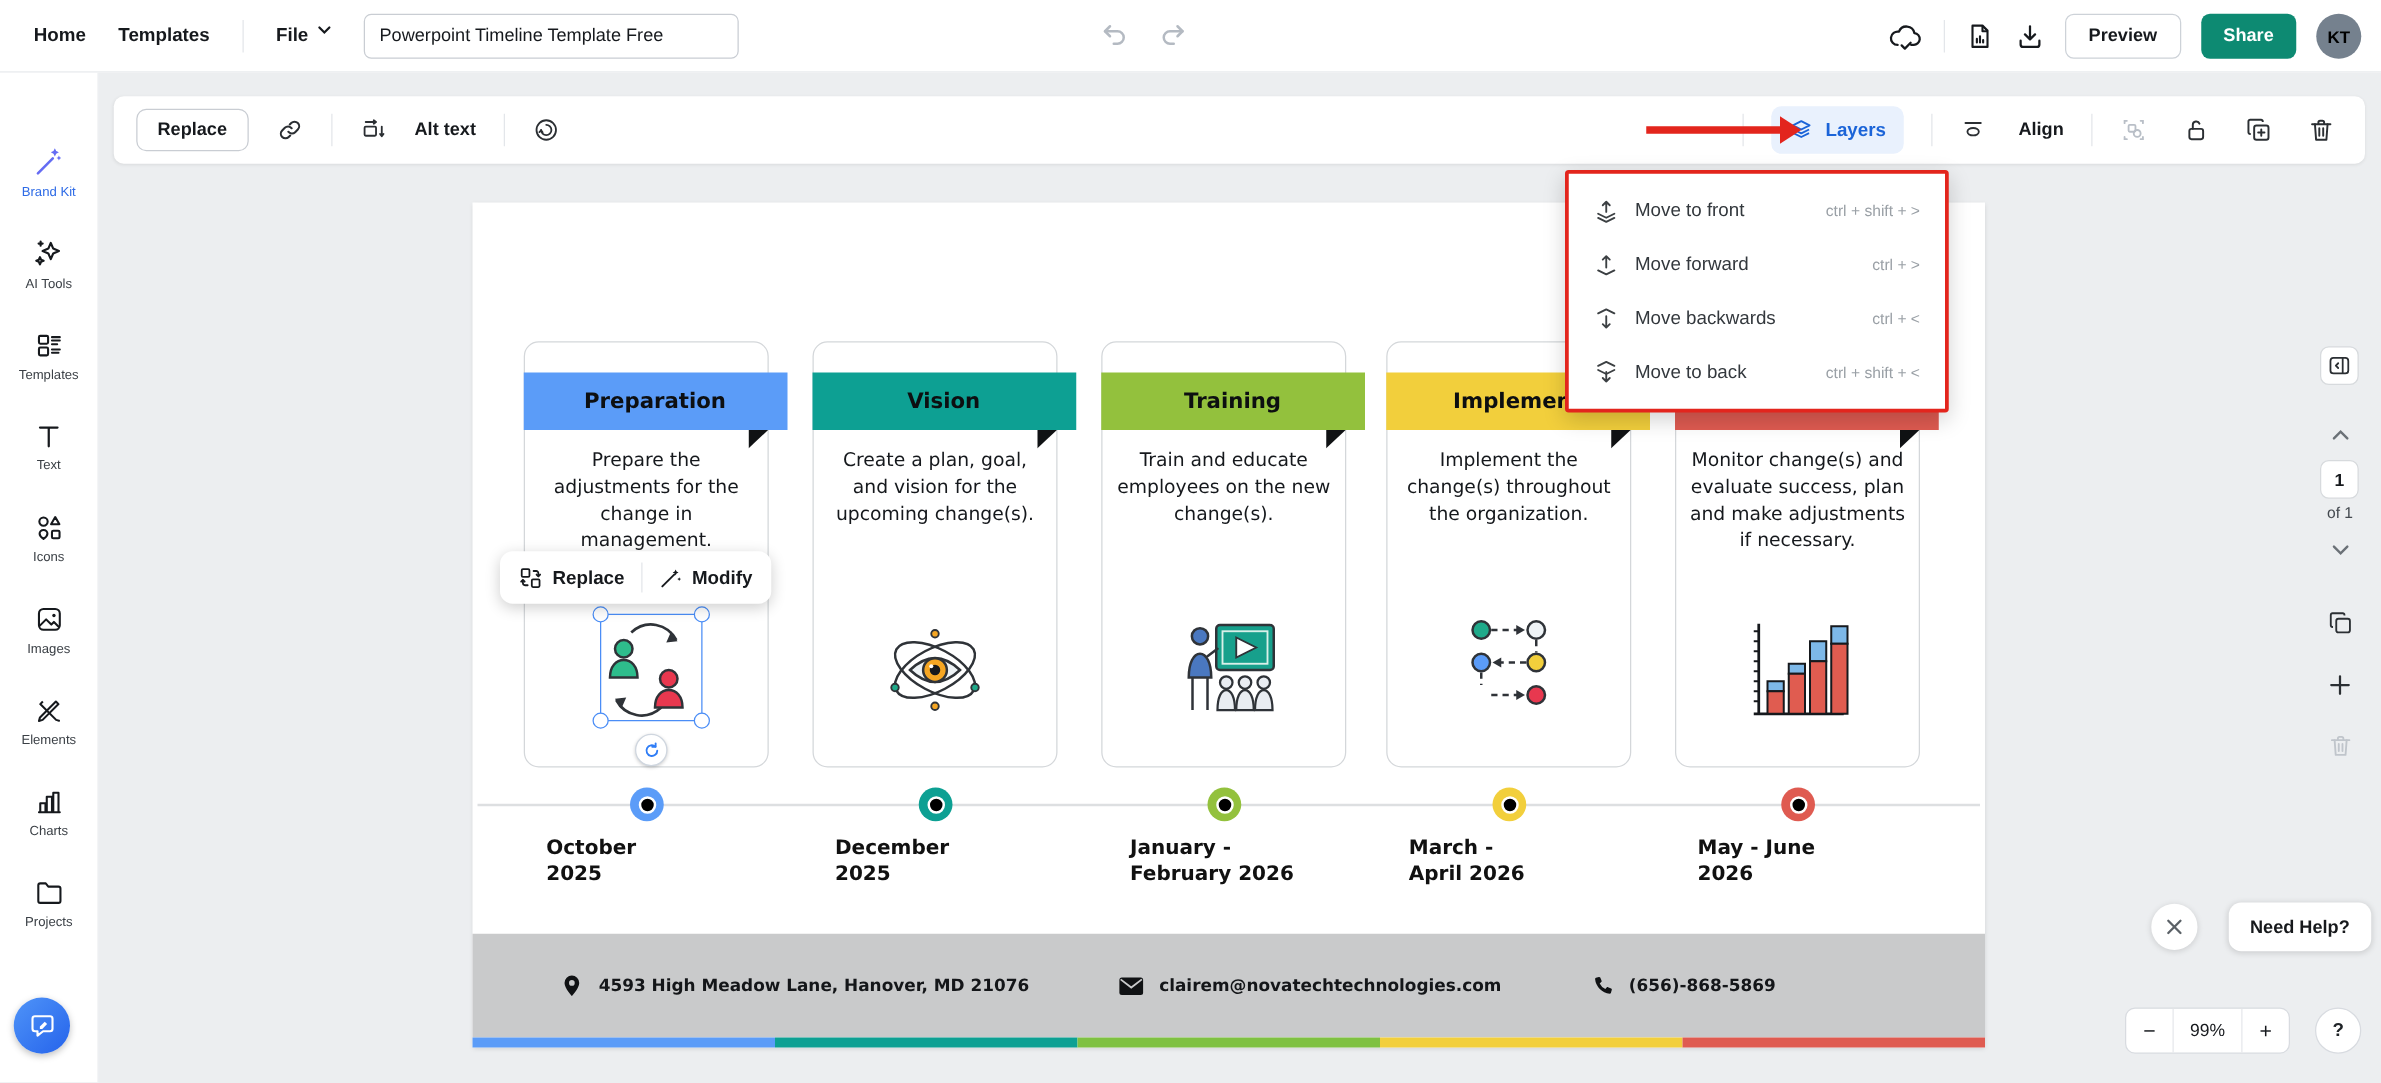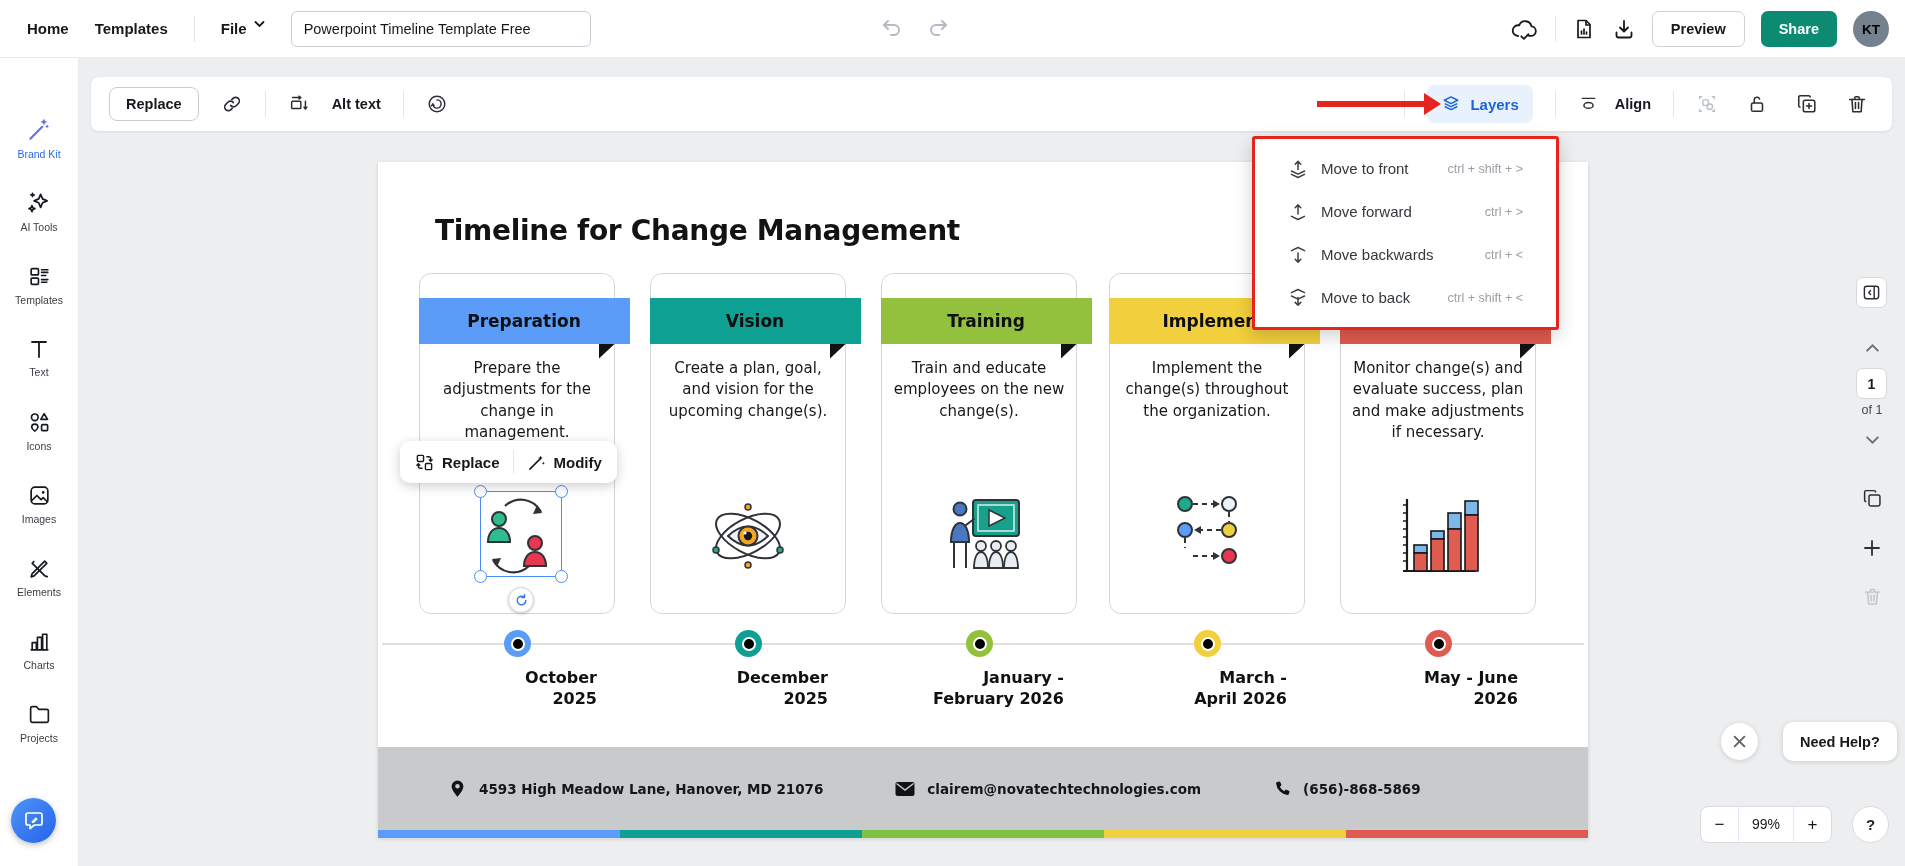--- a/index.html
+++ b/index.html
@@ -42,32 +42,32 @@
   .ctx-toolbar { position:absolute; left:91px; top:77px; width:1801px; height:54px; background:#fff;
              border-radius:8px; box-shadow:0 1px 3px rgba(0,0,0,.08); display:flex; align-items:center;
              padding:0 18px; gap:22px; z-index:25; }
   .btn-replace { height:34px; padding:0 16px; background:#fff; border:1px solid #c9cdd3; border-radius:8px;
              font-family:"Liberation Sans",sans-serif; font-size:14.5px; font-weight:700; color:#16191d; cursor:pointer; }
   .tb-label { font-size:14.5px; font-weight:700; color:#16191d; cursor:pointer; }
   .spacer { flex:1; }
   .btn-layers { height:38px; padding:0 14px; background:#e9f1fd; border:none; border-radius:8px;
              display:flex; align-items:center; gap:9px; font-family:"Liberation Sans",sans-serif;
              font-size:15px; font-weight:700; color:#1b64d8; cursor:pointer; }
-  .align-group { display:flex; align-items:center; gap:16px; cursor:pointer; }
+  .align-group { display:flex; align-items:center; gap:26px; cursor:pointer; }
   .tb-icons { display:flex; align-items:center; gap:28px; margin-right:6px; }
 
   
   .red-arrow { position:absolute; left:1317px; top:101px; width:108px; height:6px; background:#e3251d; z-index:50; }
   .red-arrow::after { content:''; position:absolute; right:-16px; top:-8px; width:0; height:0;
              border-left:17px solid #e3251d; border-top:11px solid transparent; border-bottom:11px solid transparent; }
 
   
   .layers-menu { position:absolute; left:1252px; top:136px; width:307px; background:#fff;
              border:3px solid #e3251d; border-radius:3px; box-shadow:0 6px 18px rgba(0,0,0,.18);
-             padding:8px 13px; z-index:60; }
+             padding:8px 0; z-index:60; }
   .lm-row { height:43px; display:flex; align-items:center; padding:0 20px; cursor:pointer; }
   .lm-label { font-size:15px; color:#33383d; margin-left:13px; }
   .lm-short { margin-left:auto; font-size:12.5px; color:#9aa0a6; }
 
   
   .page { position:absolute; left:378px; top:162px; width:1210px; height:676px; background:#fff;
           box-shadow:0 1px 4px rgba(0,0,0,.13); z-index:10; font-family:"DejaVu Sans",sans-serif; }
   .page-title { position:absolute; left:57px; top:52px; font-size:28px; font-weight:700; color:#131313;
           letter-spacing:-0.3px; }
 
@@ -82,21 +82,21 @@
           line-height:1.42; color:#15181c; }
   .card-iconwrap { position:absolute; left:0; right:0; top:204px; height:116px; display:flex;
           align-items:center; justify-content:center; }
 
   
   .t-line { position:absolute; left:4px; right:4px; top:481px; height:2px; background:#dddfe1; }
   .t-dot { position:absolute; top:468px; width:27px; height:27px; border-radius:50%;
            display:flex; align-items:center; justify-content:center; }
   .t-dot .core { width:14px; height:14px; background:#000; border:2px solid #fff; border-radius:50%; }
   .t-dot.c1{left:126px}.t-dot.c2{left:357px}.t-dot.c3{left:588px}.t-dot.c4{left:816px}.t-dot.c5{left:1047px}
-  .t-date { position:absolute; top:506px; width:160px; text-align:right; font-size:16px; font-weight:700;
+  .t-date { position:absolute; top:506px; width:160px; text-align:left; font-size:16px; font-weight:700;
            color:#111; line-height:1.3; white-space:pre-line; }
   .t-date.c1{left:59px}.t-date.c2{left:290px}.t-date.c3{left:526px}.t-date.c4{left:749px}.t-date.c5{left:980px}
 
   
   .p-footer { position:absolute; left:0; right:0; top:585px; height:83px; background:#c9cacb;
            display:flex; align-items:center; padding-left:70px; }
   .pf-item { display:flex; align-items:center; gap:12px; font-size:13.5px; font-weight:600; color:#141619; }
   .pf-item + .pf-item { margin-left:72px; }
   .strip { position:absolute; left:0; right:0; bottom:0; height:8px; display:flex; }
   .strip span { flex:1; }
@@ -387,21 +387,20 @@
       <svg width="20" height="20" viewBox="0 0 20 20" fill="none" stroke="#3c4043" stroke-width="1.5" stroke-linecap="round" stroke-linejoin="round">
           <path d="M10 9.5v7.7M7.2 14.4l2.8 2.8 2.8-2.8"></path>
           <path d="M3.5 4.7L10 1.5l6.5 3.2M3.5 8L10 11.2 16.5 8"></path>
         </svg>
       <span class="lm-label">Move to back</span>
       <span class="lm-short">ctrl + shift + &lt;</span>
     </div>
   </div>
 
   <div class="page">
-    <div class="page-title">Timeline for Change Management</div>
 
     <div class="card c1">
       <div class="card-header" style="background-color: rgb(91, 156, 248);">
           <span>Preparation</span>
         </div>
       <div class="card-fold"></div>
       <div class="card-text">Prepare the adjustments for the change in management.</div>
       <div class="card-iconwrap">
         <svg width="80" height="92" viewBox="0 0 80 92" fill="none">
           <path d="M28 16C40 5 57 9 64 22" stroke="#2f3338" stroke-width="2.2"></path>

